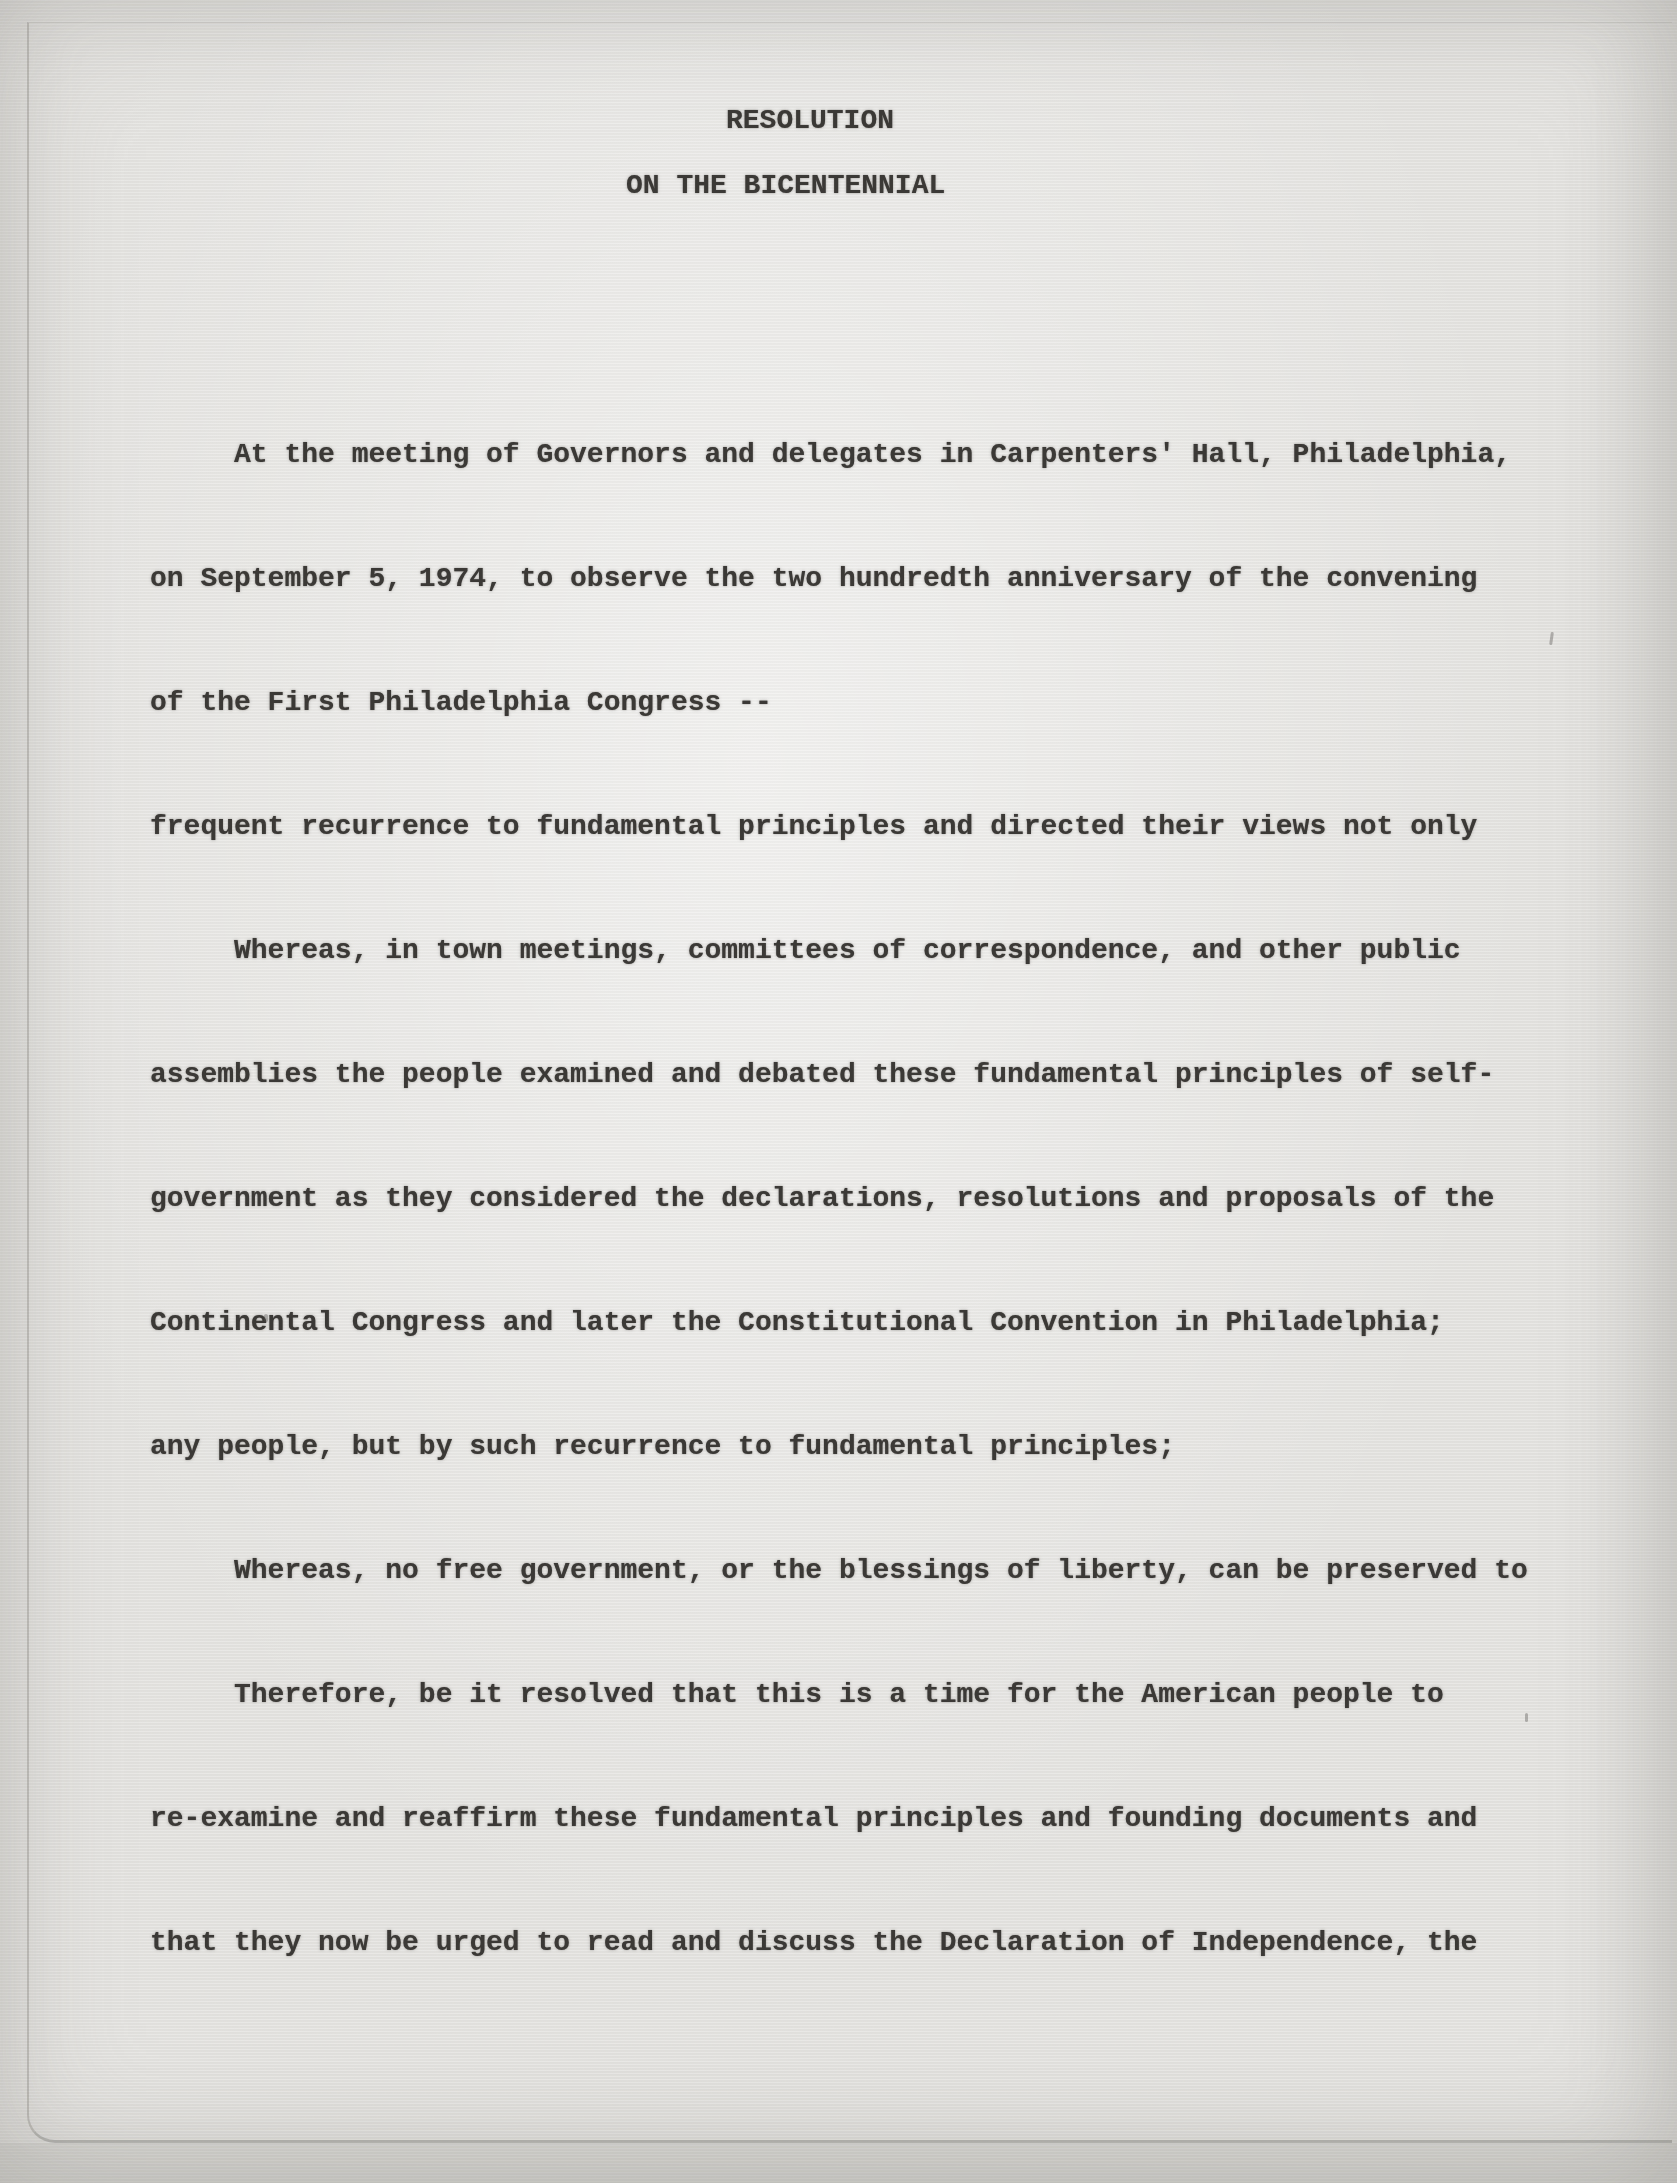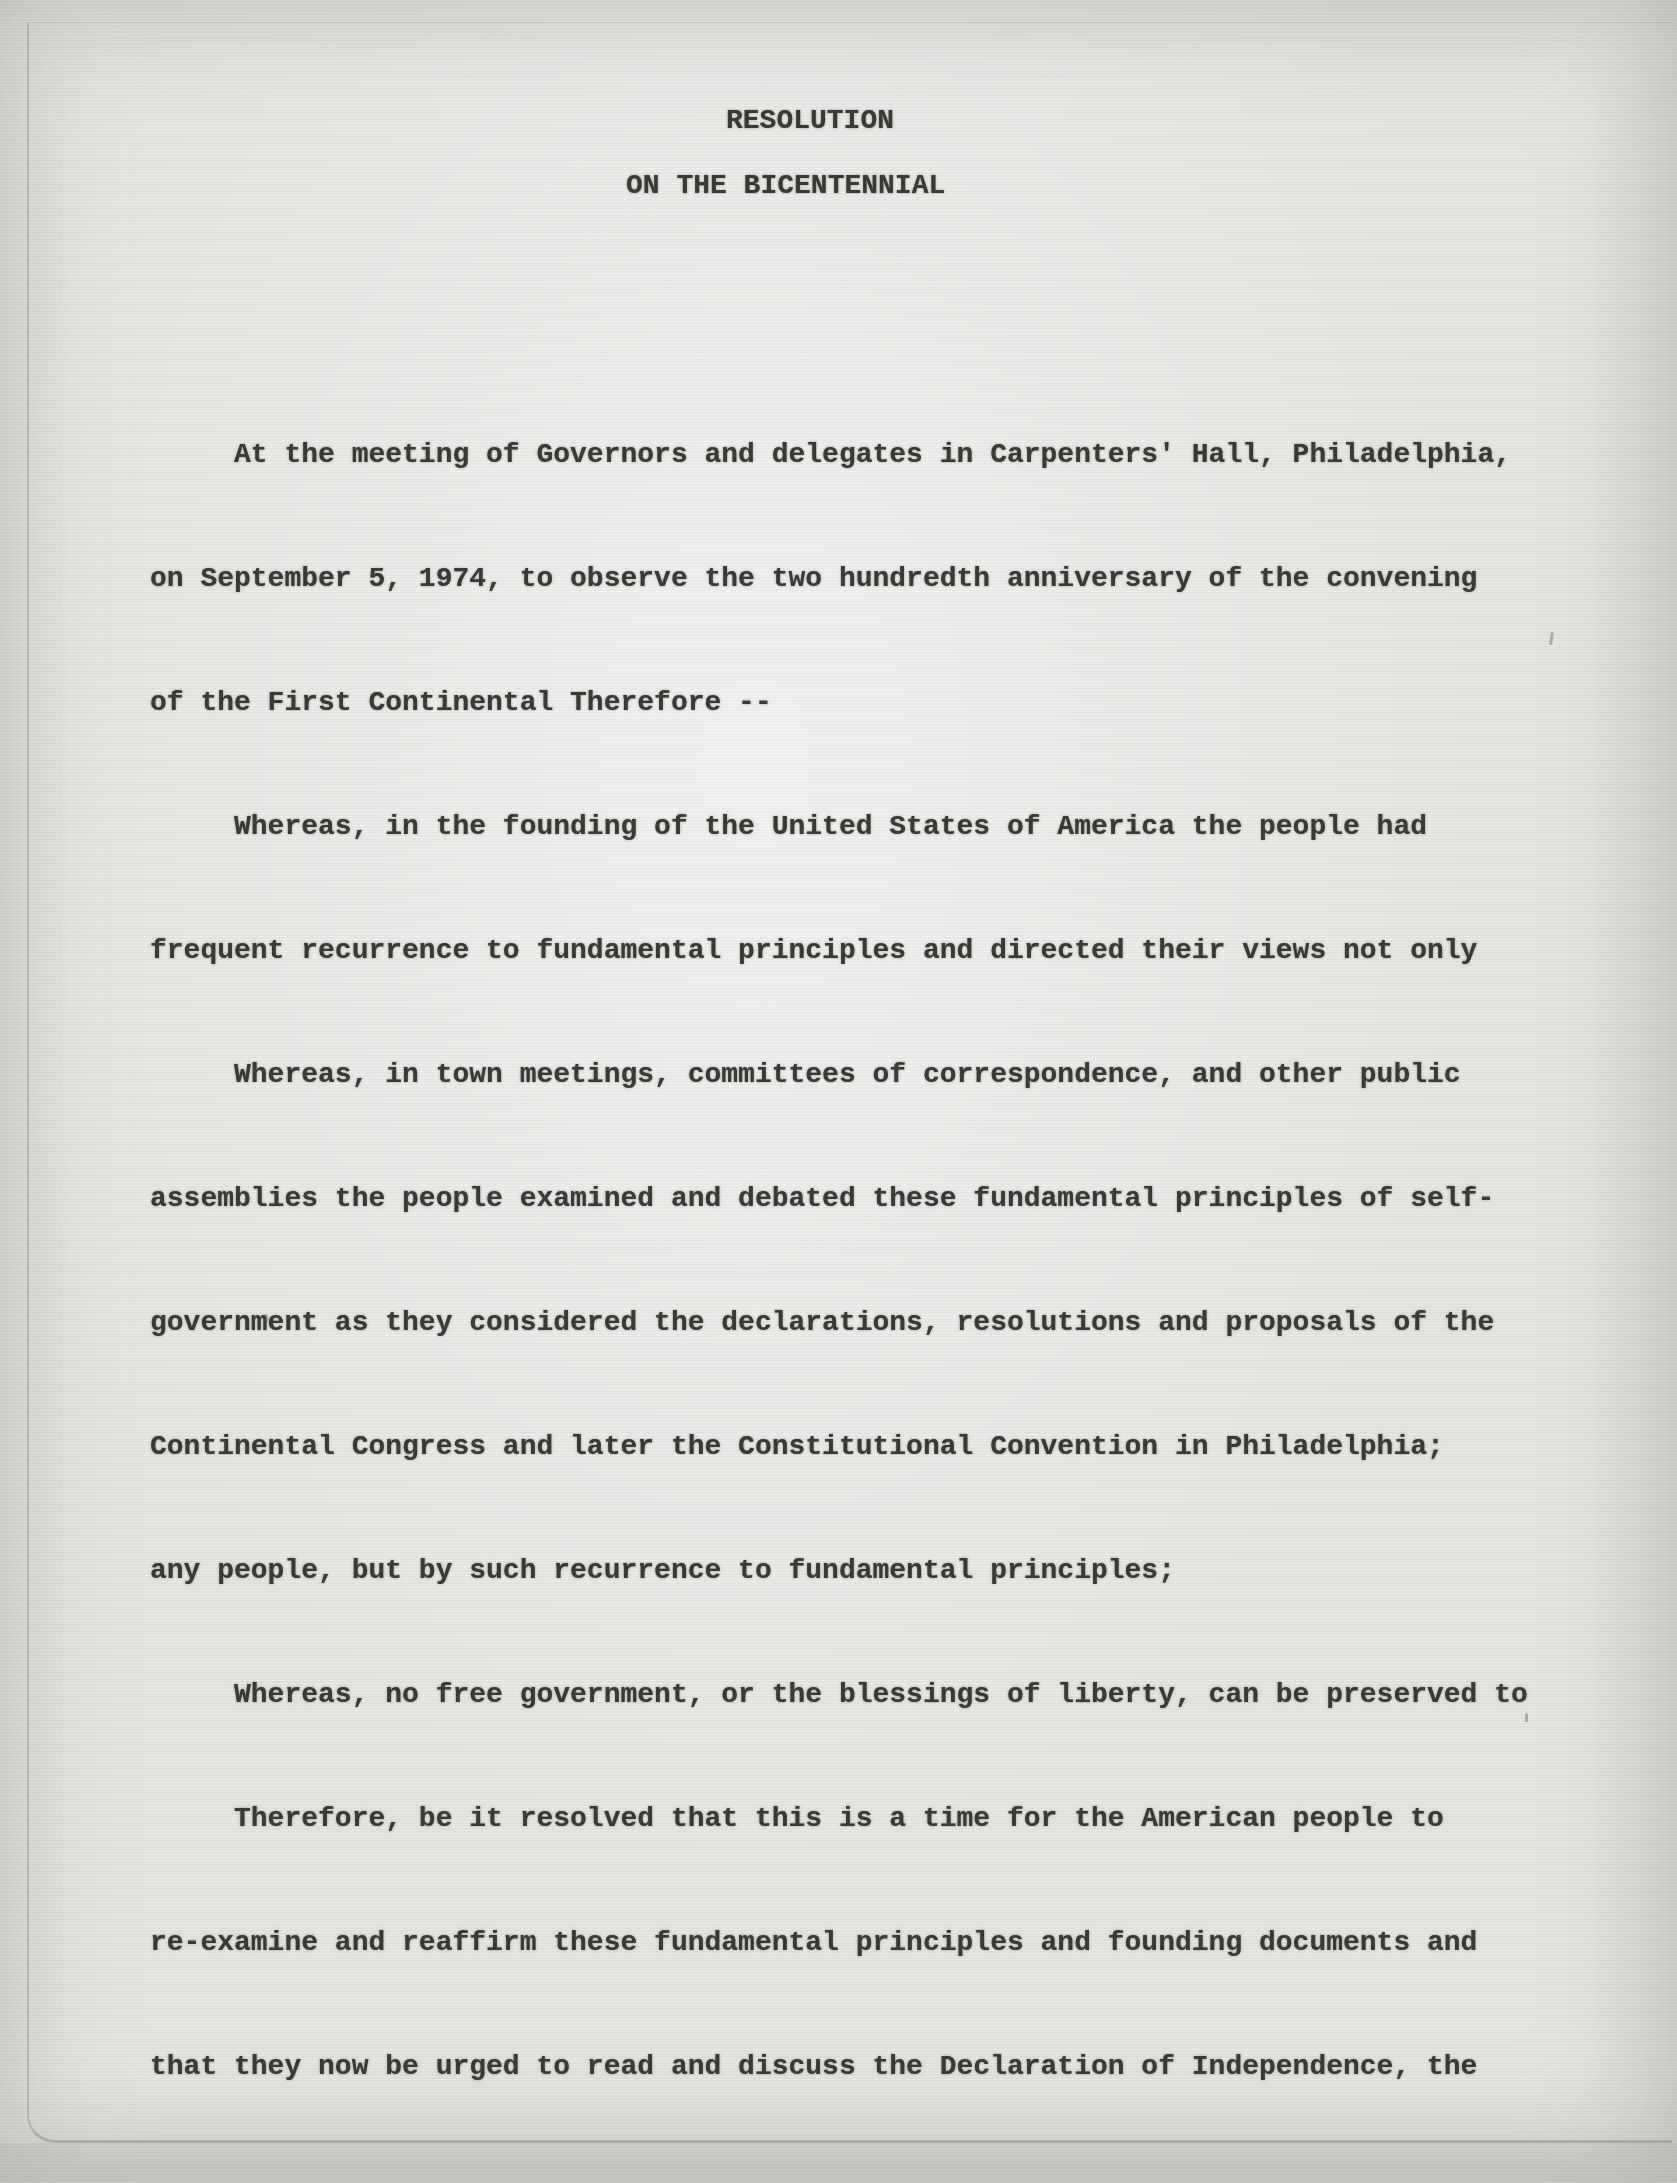--- a/index.html
+++ b/index.html
@@ -79,22 +79,21 @@
 
   <div class="sheet-edge"></div>
   <div class="below-sheet"></div>
 
   <div class="typed title-1">RESOLUTION</div>
   <div class="typed title-2">ON THE BICENTENNIAL</div>
 
   <div class="typed body-block">
     <div class="line">     At the meeting of Governors and delegates in Carpenters' Hall, Philadelphia,</div>
     <div class="line">on September 5, 1974, to observe the two hundredth anniversary of the convening</div>
-    <div class="line">of the First Continental Therefore --</div>
-    <div class="line">     Whereas, in the founding of the United States of America the people had</div>
+    <div class="line">of the First Philadelphia Congress --</div>
     <div class="line">frequent recurrence to fundamental principles and directed their views not only</div>
     <div class="line">     Whereas, in town meetings, committees of correspondence, and other public</div>
     <div class="line">assemblies the people examined and debated these fundamental principles of self-</div>
     <div class="line">government as they considered the declarations, resolutions and proposals of the</div>
     <div class="line">Continental Congress and later the Constitutional Convention in Philadelphia;</div>
     <div class="line">any people, but by such recurrence to fundamental principles;</div>
     <div class="line">     Whereas, no free government, or the blessings of liberty, can be preserved to</div>
     <div class="line">     Therefore, be it resolved that this is a time for the American people to</div>
     <div class="line">re-examine and reaffirm these fundamental principles and founding documents and</div>
     <div class="line">that they now be urged to read and discuss the Declaration of Independence, the</div>

